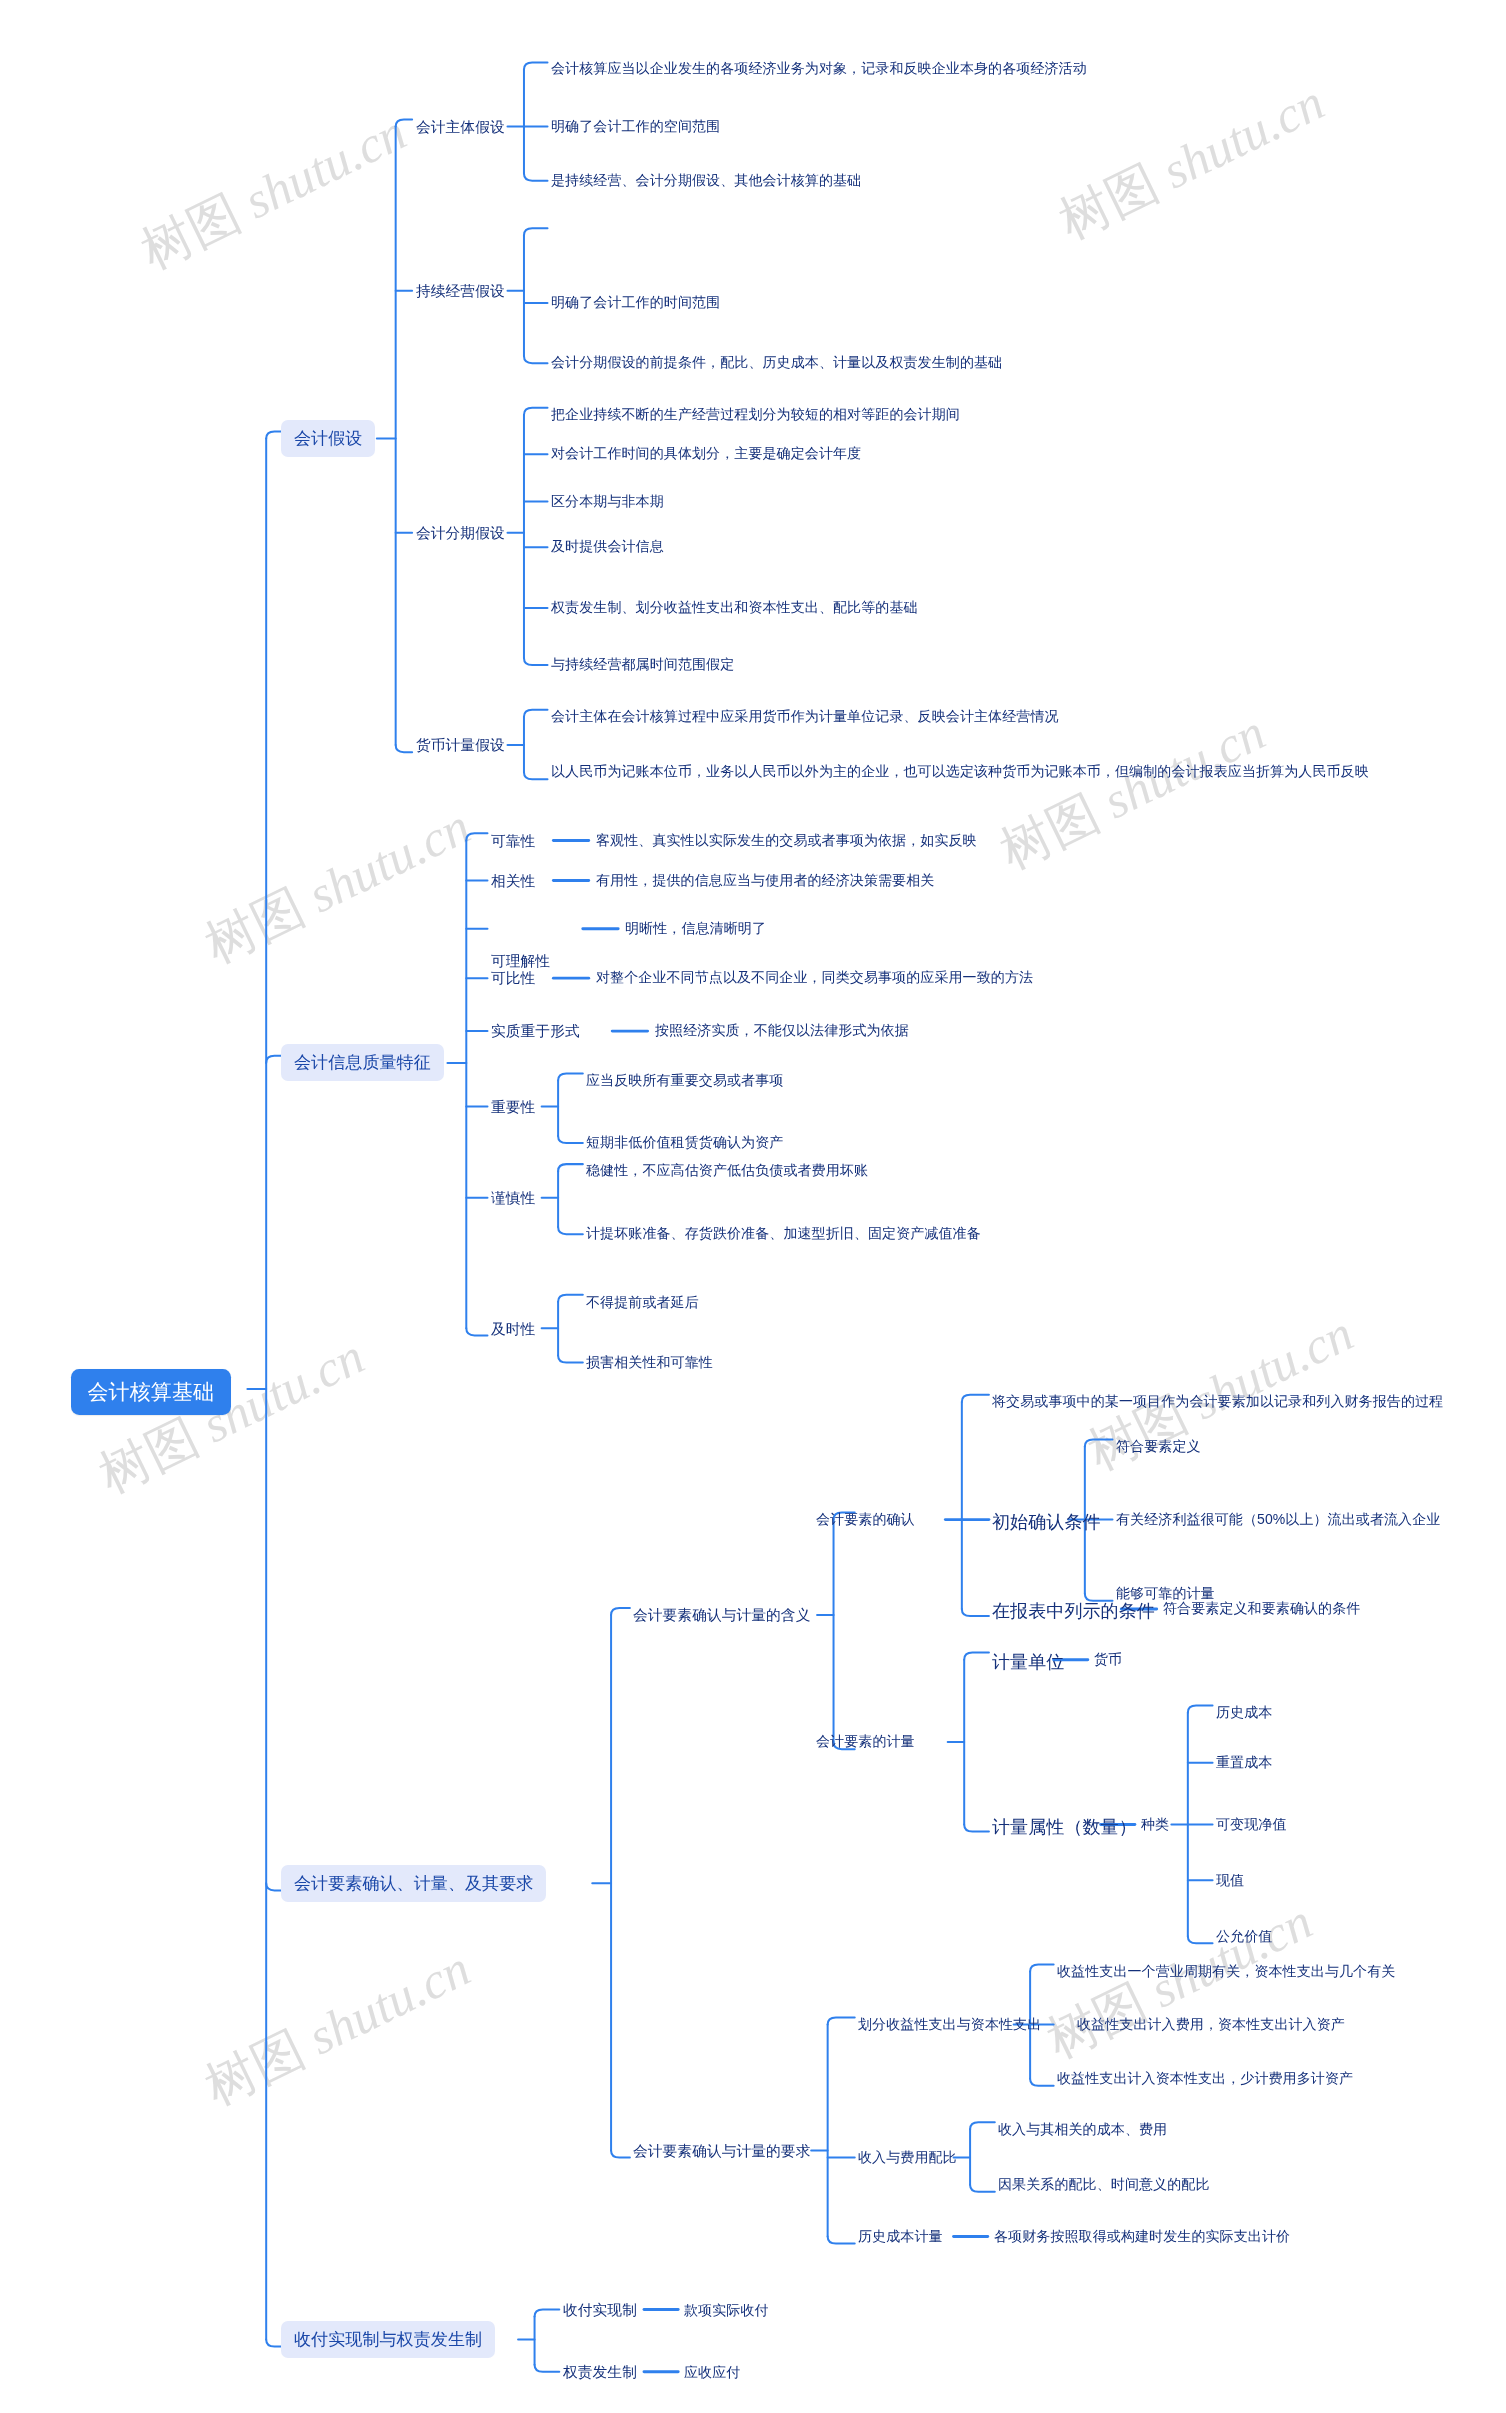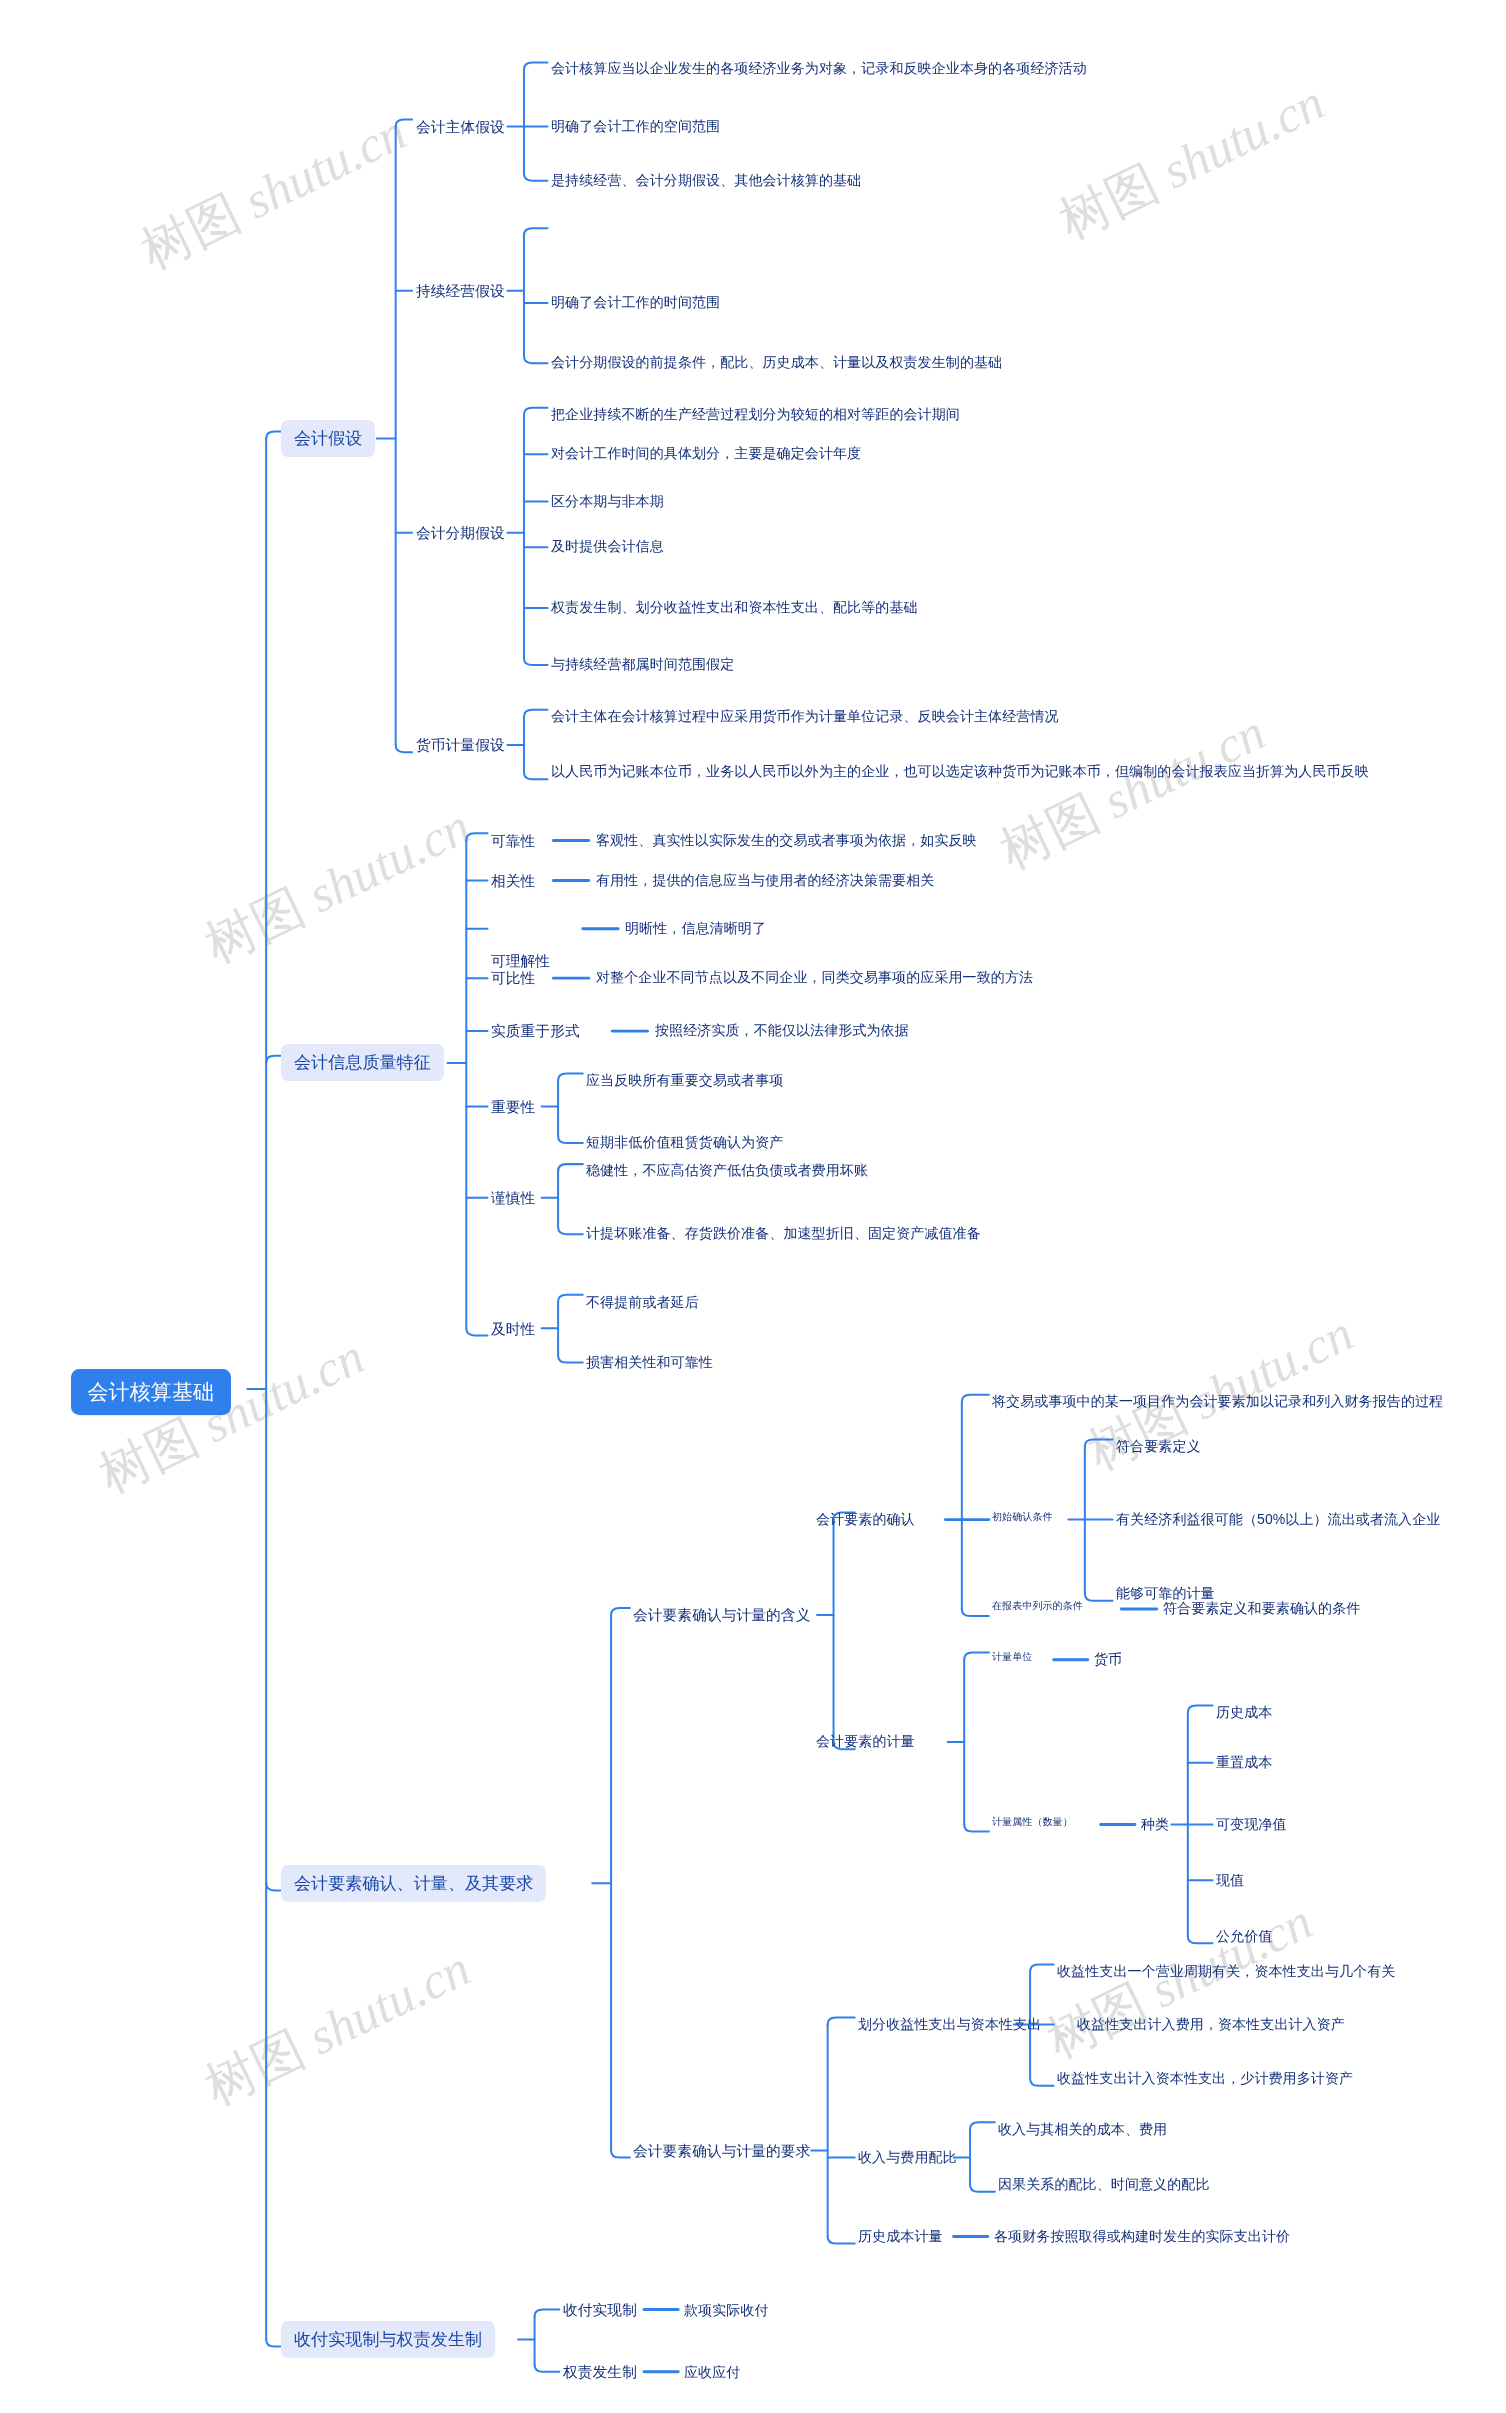--- a/index.html
+++ b/index.html
@@ -40,21 +40,21 @@
     color:#1a47a8;
     border-radius:7px;
     padding:6.5px 13px;
     font-size:17px;
   }
   
   .l2-node{font-size:14.7px;}
   
   .l3-node{font-size:14px;}
   
-  .l4-node{font-size:10px;text-align:right;}
+  .l4-node{font-size:18px;text-align:right;}
   
   .leaf-node{font-size:14px;}
 
   
   .wm{
     position:absolute;
     color:#d9d9d9;
     font-family:"Liberation Serif","DejaVu Serif",serif;
     font-style:italic;
     font-size:51px;

